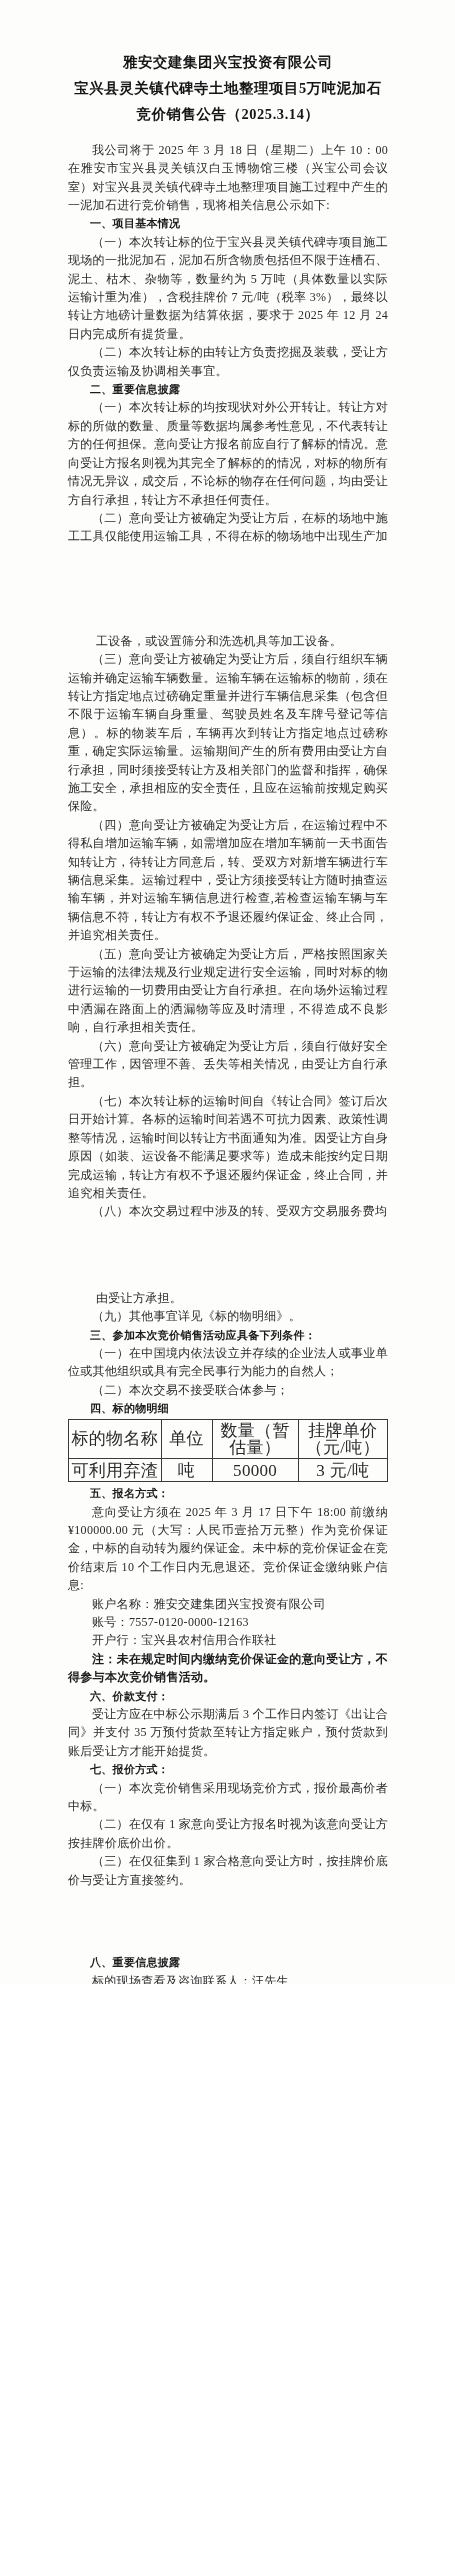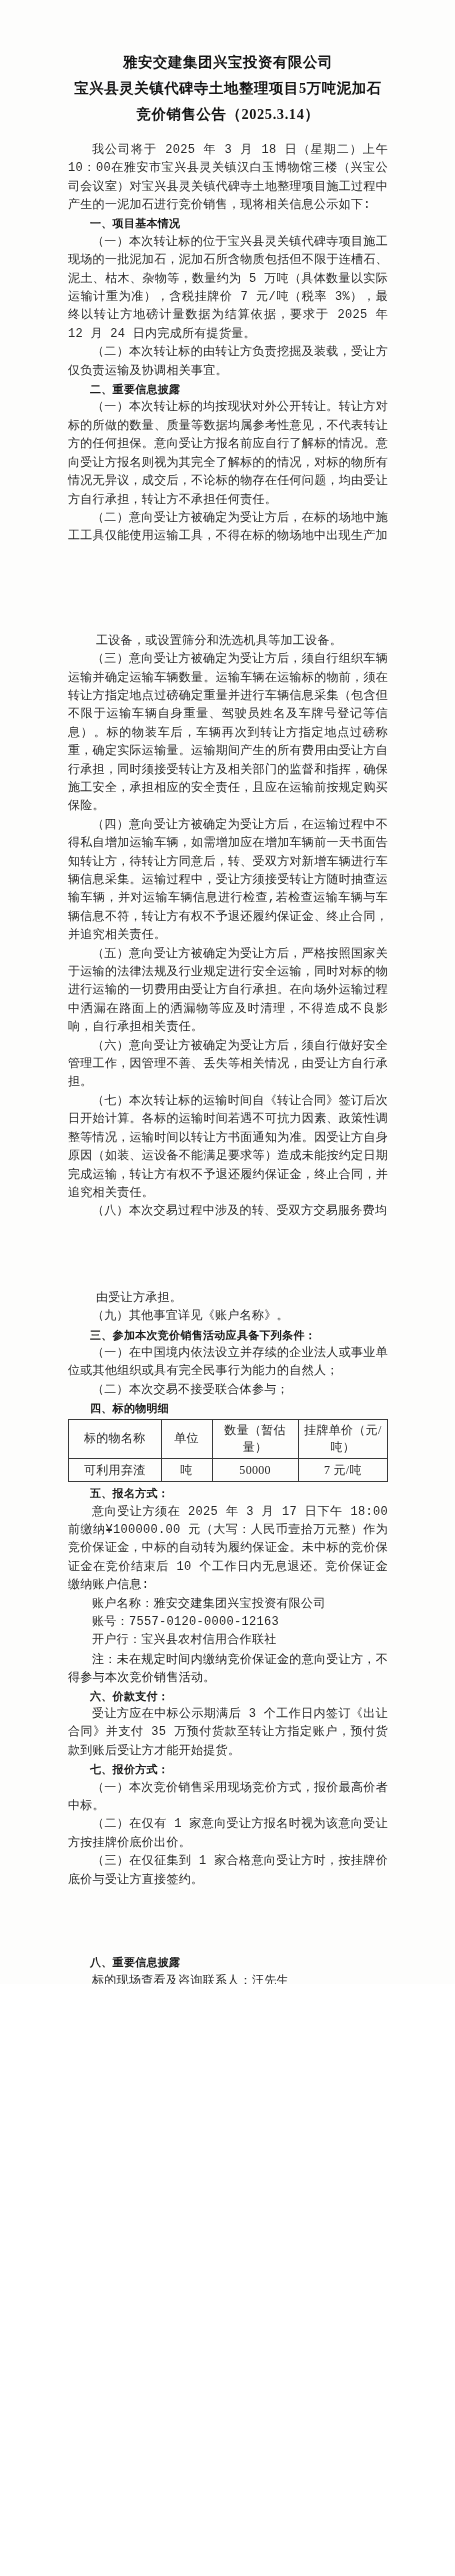--- a/index.html
+++ b/index.html
@@ -16,51 +16,51 @@
   }
   .title{
     text-align:center;
     font-weight:bold;
     font-size:14.4px;
     line-height:26px;
     color:#161616;
     margin-bottom:13.8px;
     letter-spacing:0.6px;
   }
-  p{margin:0;font-family:Liberation Mono, monospace;}
+  p{margin:0;}
   .para{
     font-size:12px;
     line-height:18.4px;
     text-align:justify;
     text-indent:2em;
     letter-spacing:0.3px;
   }
   .cont{text-indent:0;margin-left:28px;}
   .h{
     font-size:11px;
     line-height:18.4px;
     text-indent:2em;
     font-weight:bold;
     font-family:"Liberation Sans","DejaVu Sans",sans-serif;
     color:#1c1c1c;
     letter-spacing:0.3px;
   }
   .bold-note{
-    font-weight:normal;
+    font-weight:bold;
     font-family:"Liberation Sans","DejaVu Sans",sans-serif;
     color:#1c1c1c;
   }
   .gap1{height:86px;}
   .gap2{height:68px;}
   .gap3{height:64px;}
   .sp{margin-top:6.9px;}
   table.subject{
     width:100%;
     border-collapse:collapse;
-    font-size:12px;
+    font-size:17px;
     margin:1.1px 0 2.3px 0;
   }
   table.subject th, table.subject td{
     border:1.1px solid #3a3a3a;
     font-weight:normal;
     text-align:center;
     padding:2.3px 1.1px;
     line-height:17px;
     letter-spacing:0.3px;
   }
@@ -114,40 +114,40 @@
     <p class="para">（三）意向受让方被确定为受让方后，须自行组织车辆运输并确定运输车辆数量。运输车辆在运输标的物前，须在转让方指定地点过磅确定重量并进行车辆信息采集（包含但不限于运输车辆自身重量、驾驶员姓名及车牌号登记等信息）。标的物装车后，车辆再次到转让方指定地点过磅称重，确定实际运输量。运输期间产生的所有费用由受让方自行承担，同时须接受转让方及相关部门的监督和指挥，确保施工安全，承担相应的安全责任，且应在运输前按规定购买保险。</p>
     <p class="para">（四）意向受让方被确定为受让方后，在运输过程中不得私自增加运输车辆，如需增加应在增加车辆前一天书面告知转让方，待转让方同意后，转、受双方对新增车辆进行车辆信息采集。运输过程中，受让方须接受转让方随时抽查运输车辆，并对运输车辆信息进行检查,若检查运输车辆与车辆信息不符，转让方有权不予退还履约保证金、终止合同，并追究相关责任。</p>
     <p class="para">（五）意向受让方被确定为受让方后，严格按照国家关于运输的法律法规及行业规定进行安全运输，同时对标的物进行运输的一切费用由受让方自行承担。在向场外运输过程中洒漏在路面上的洒漏物等应及时清理，不得造成不良影响，自行承担相关责任。</p>
     <p class="para">（六）意向受让方被确定为受让方后，须自行做好安全管理工作，因管理不善、丢失等相关情况，由受让方自行承担。</p>
     <p class="para">（七）本次转让标的运输时间自《转让合同》签订后次日开始计算。各标的运输时间若遇不可抗力因素、政策性调整等情况，运输时间以转让方书面通知为准。因受让方自身原因（如装、运设备不能满足要求等）造成未能按约定日期完成运输，转让方有权不予退还履约保证金，终止合同，并追究相关责任。</p>
     <p class="para">（八）本次交易过程中涉及的转、受双方交易服务费均</p>
 
     <div class="gap2"></div>
 
     <p class="para cont">由受让方承担。</p>
-    <p class="para">（九）其他事宜详见《账户名称》。</p>
+    <p class="para">（九）其他事宜详见《标的物明细》。</p>
 
     <p class="h">三、参加本次竞价销售活动应具备下列条件：</p>
     <p class="para">（一）在中国境内依法设立并存续的企业法人或事业单位或其他组织或具有完全民事行为能力的自然人；</p>
     <p class="para">（二）本次交易不接受联合体参与；</p>
 
     <p class="h">四、标的物明细</p>
     <table class="subject">
       <tbody>
           <tr>
         <th class="col-name">标的物名称</th>
         <th class="col-unit">单位</th>
         <th class="col-qty">数量（暂估量）</th>
         <th class="col-price">挂牌单价（元/吨）</th>
       </tr>
       <tr>
         <td>可利用弃渣</td>
         <td>吨</td>
         <td>50000</td>
-        <td>7 元/吨</td>
+        <td>3 元/吨</td>
       </tr>
     </tbody>
       </table>
 
     <p class="h">五、报名方式：</p>
     <p class="para">意向受让方须在 2025 年 3 月 17 日下午 18:00 前缴纳¥100000.00 元（大写：人民币壹拾万元整）作为竞价保证金，中标的自动转为履约保证金。未中标的竞价保证金在竞价结束后 10 个工作日内无息退还。竞价保证金缴纳账户信息:</p>
     <p class="para">账户名称：雅安交建集团兴宝投资有限公司</p>
     <p class="para">账号：7557-0120-0000-12163</p>
     <p class="para">开户行：宝兴县农村信用合作联社</p>
     <p class="para bold-note">注：未在规定时间内缴纳竞价保证金的意向受让方，不得参与本次竞价销售活动。</p>

